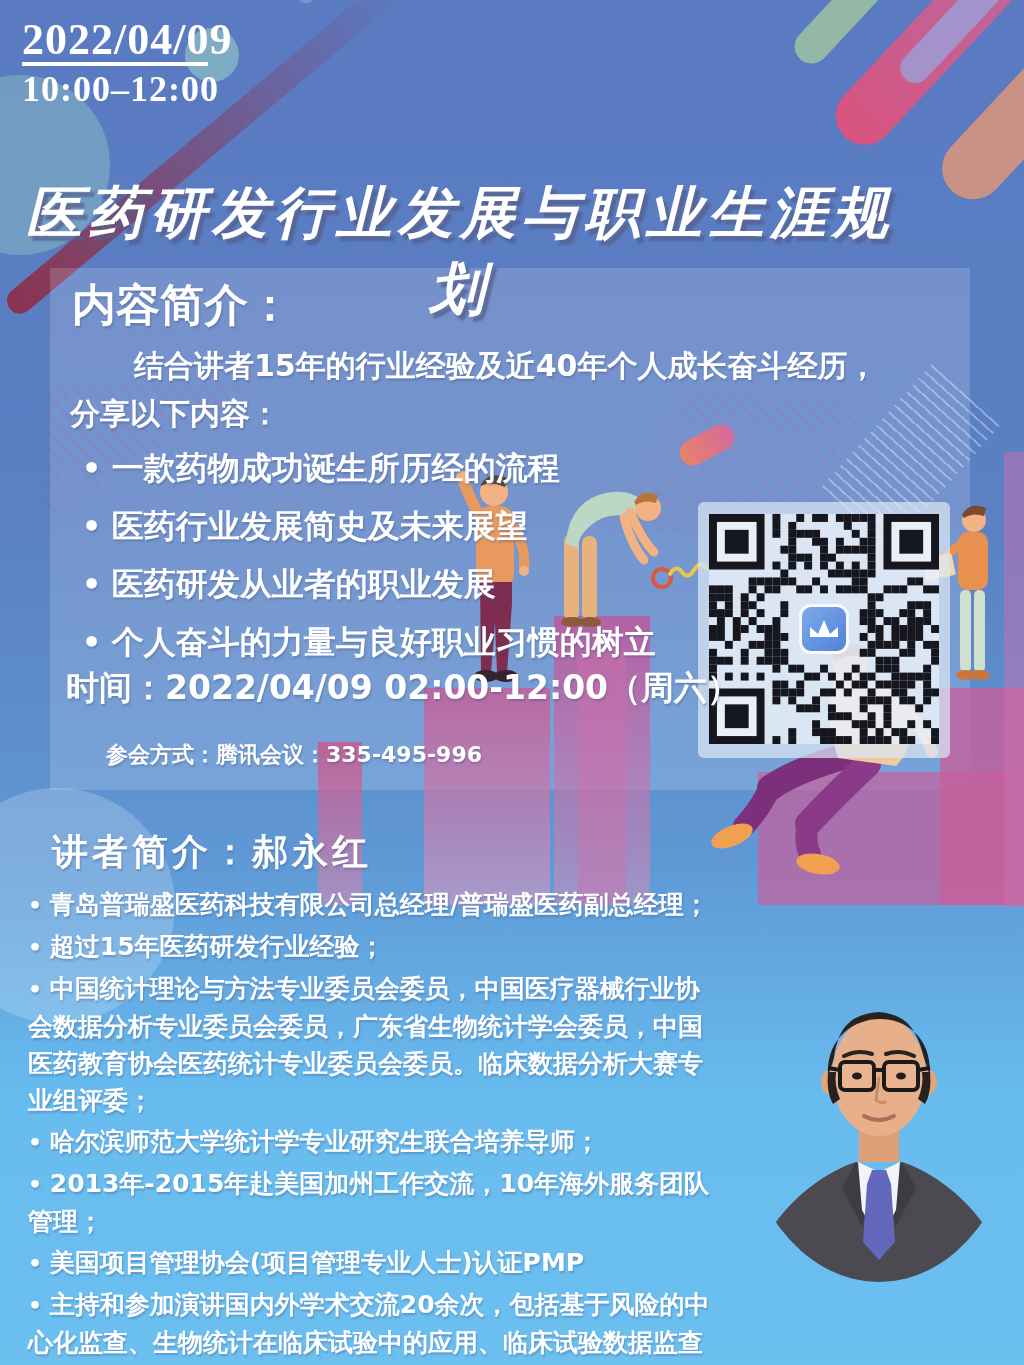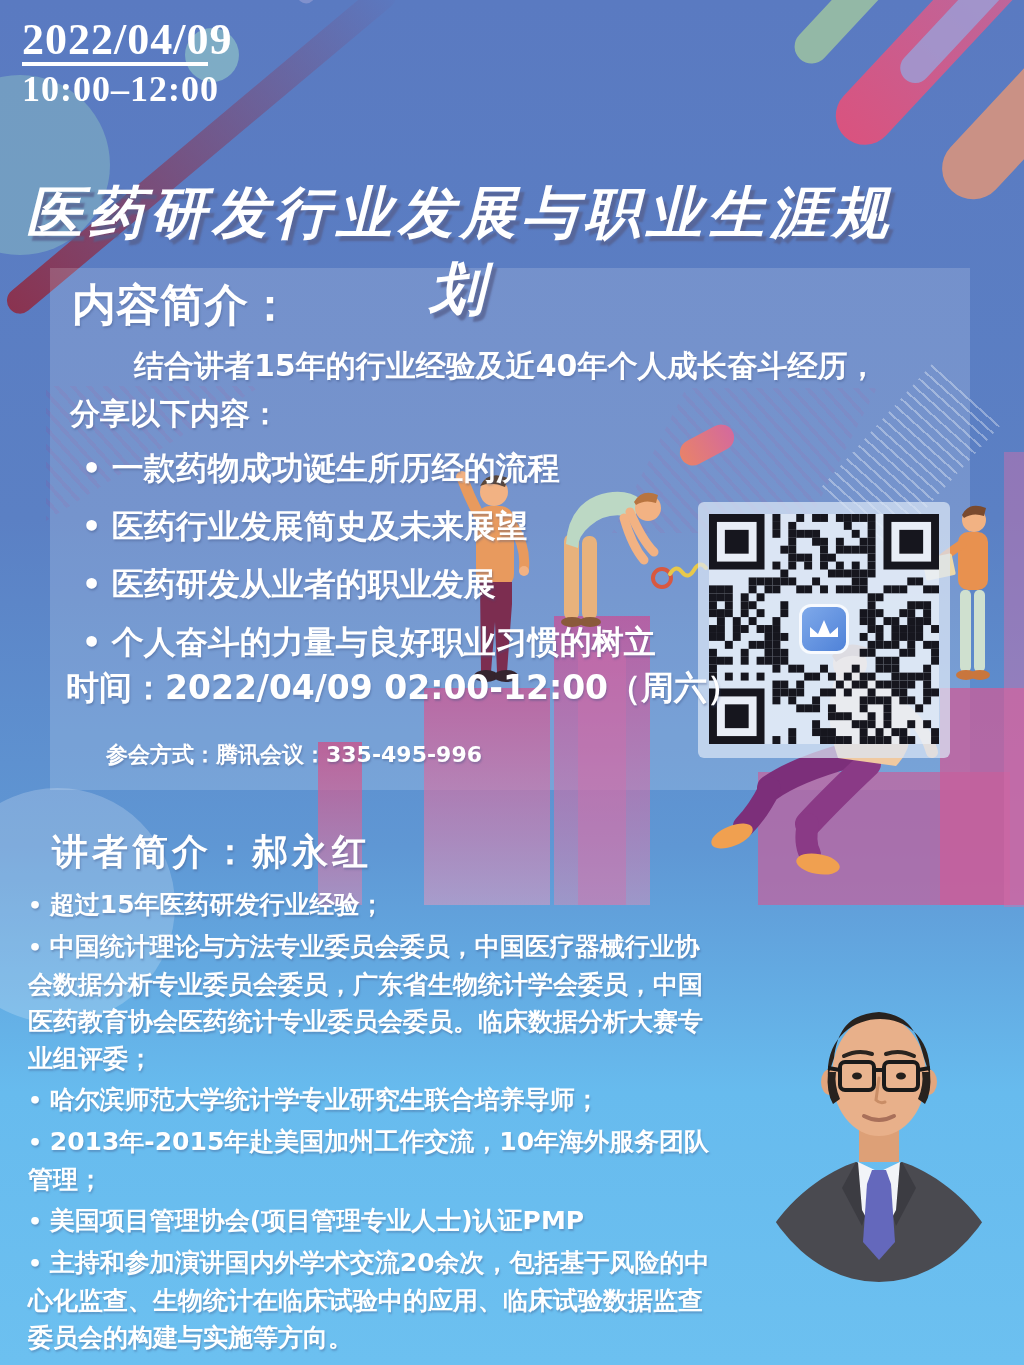--- a/index.html
+++ b/index.html
@@ -452,20 +452,21 @@
     <li class="script"><span>一款药物成功诞生所历经的流程</span></li>
     <li class="script"><span>医药行业发展简史及未来展望</span></li>
     <li class="script"><span>医药研发从业者的职业发展</span></li>
     <li class="script"><span>个人奋斗的力量与良好职业习惯的树立</span></li>
   </ul>
   <div class="script time-line">时间：2022/04/09 02:00-12:00（周六）</div>
   <div class="script join-line">参会方式：腾讯会议：335-495-996</div>
 
   <div class="script speaker-heading">讲者简介：郝永红</div>
   <ul class="bio-list">
+    <li class="script"><span>青岛普瑞盛医药科技有限公司总经理/普瑞盛医药副总经理；</span></li>
     <li class="script"><span>超过15年医药研发行业经验；</span></li>
     <li class="script"><span>中国统计理论与方法专业委员会委员，中国医疗器械行业协会数据分析专业委员会委员，广东省生物统计学会委员，中国医药教育协会医药统计专业委员会委员。临床数据分析大赛专业组评委；</span></li>
     <li class="script"><span>哈尔滨师范大学统计学专业研究生联合培养导师；</span></li>
     <li class="script"><span>2013年-2015年赴美国加州工作交流，10年海外服务团队管理；</span></li>
     <li class="script"><span>美国项目管理协会(项目管理专业人士)认证PMP</span></li>
     <li class="script"><span>主持和参加演讲国内外学术交流20余次，包括基于风险的中心化监查、生物统计在临床试验中的应用、临床试验数据监查委员会的构建与实施等方向。</span></li>
   </ul>
 
   <svg class="abs" style="left:744px;top:958px;width:270px;height:326px;" viewBox="0 0 270 326">
     <defs>

